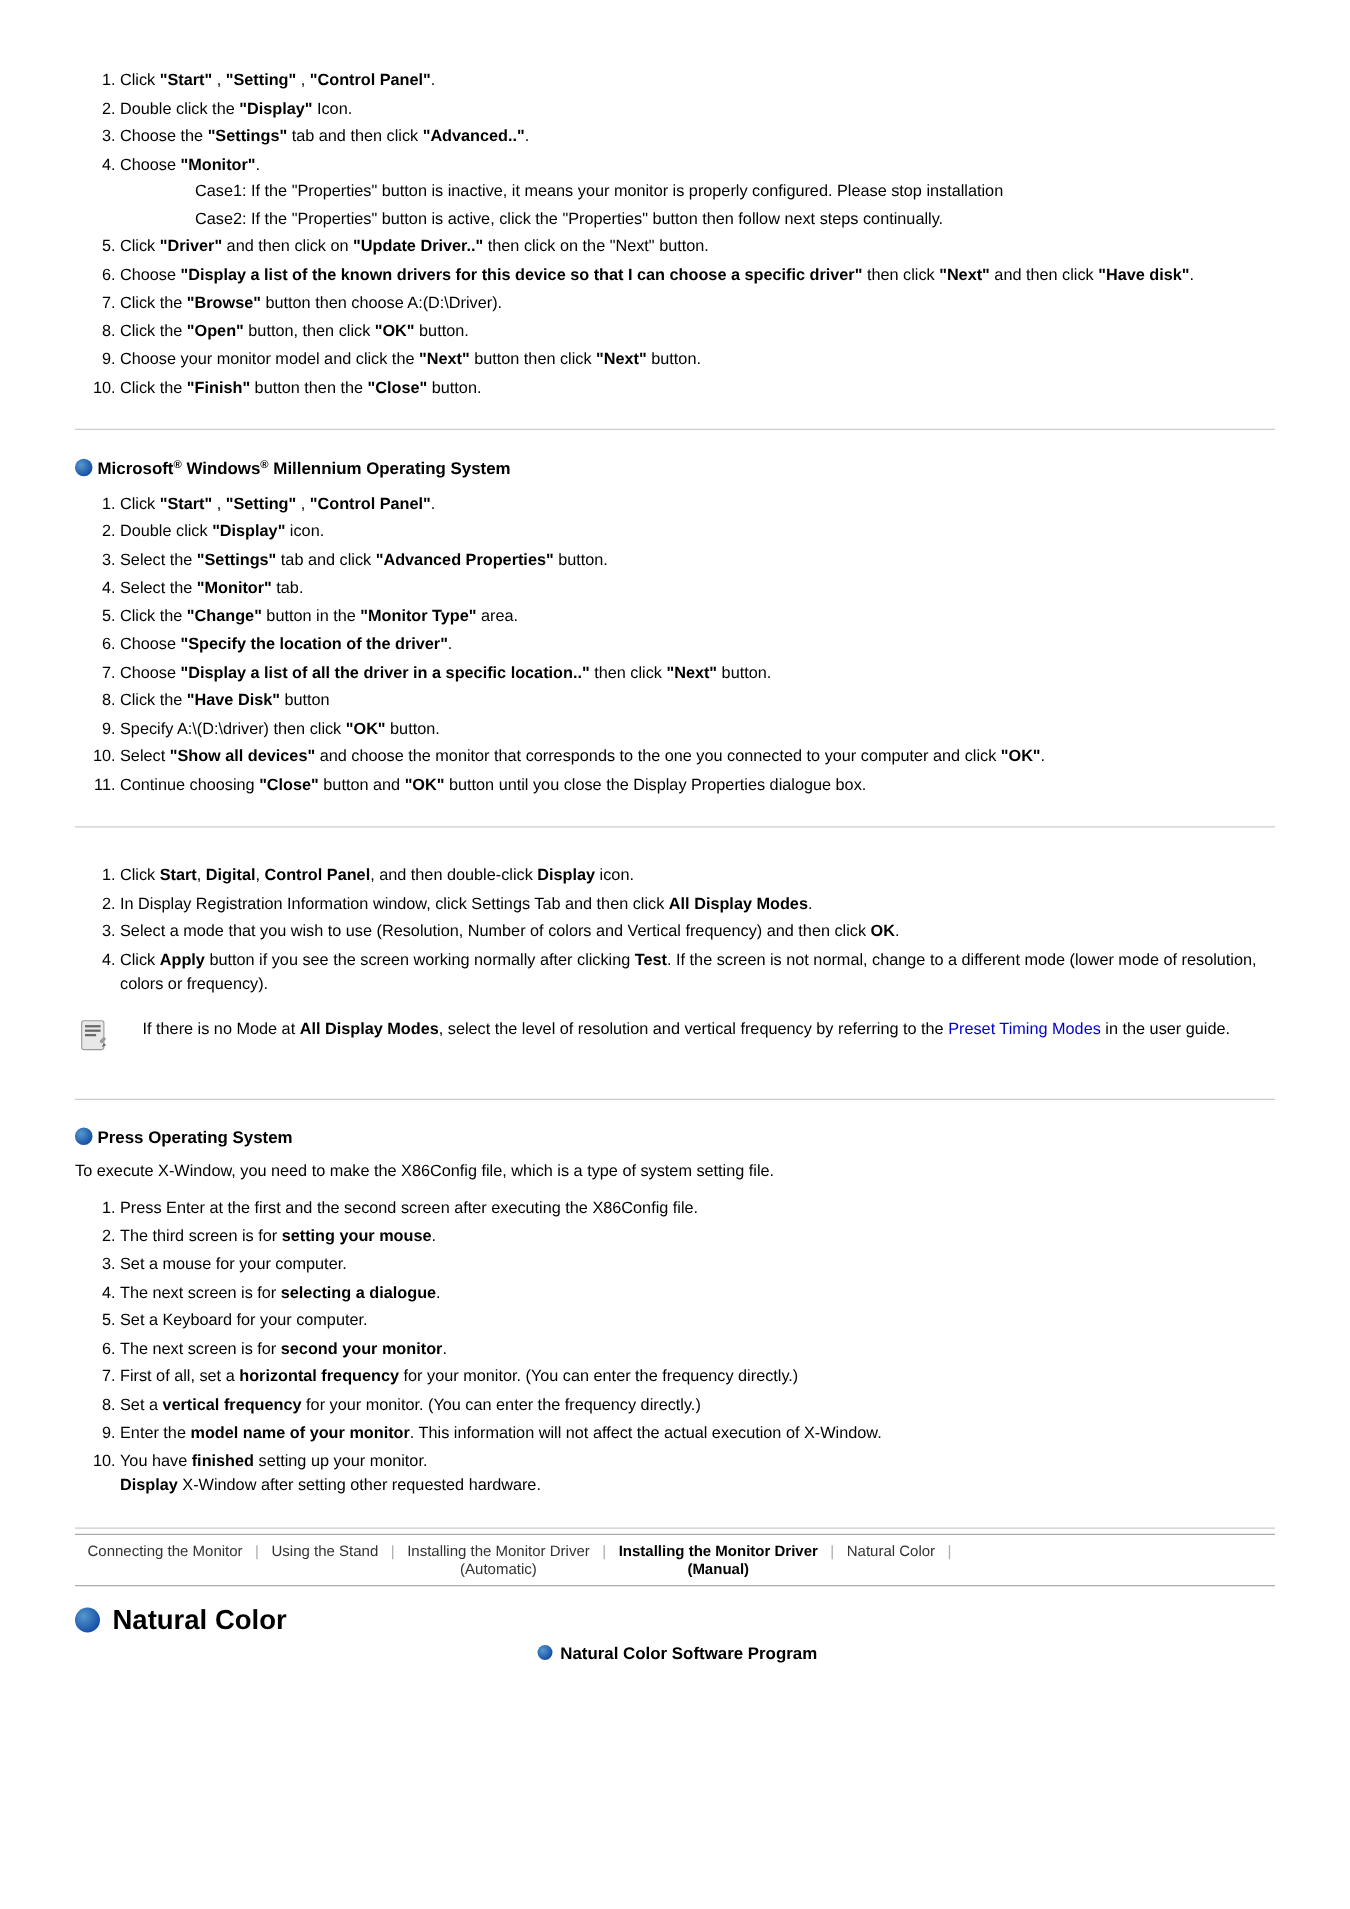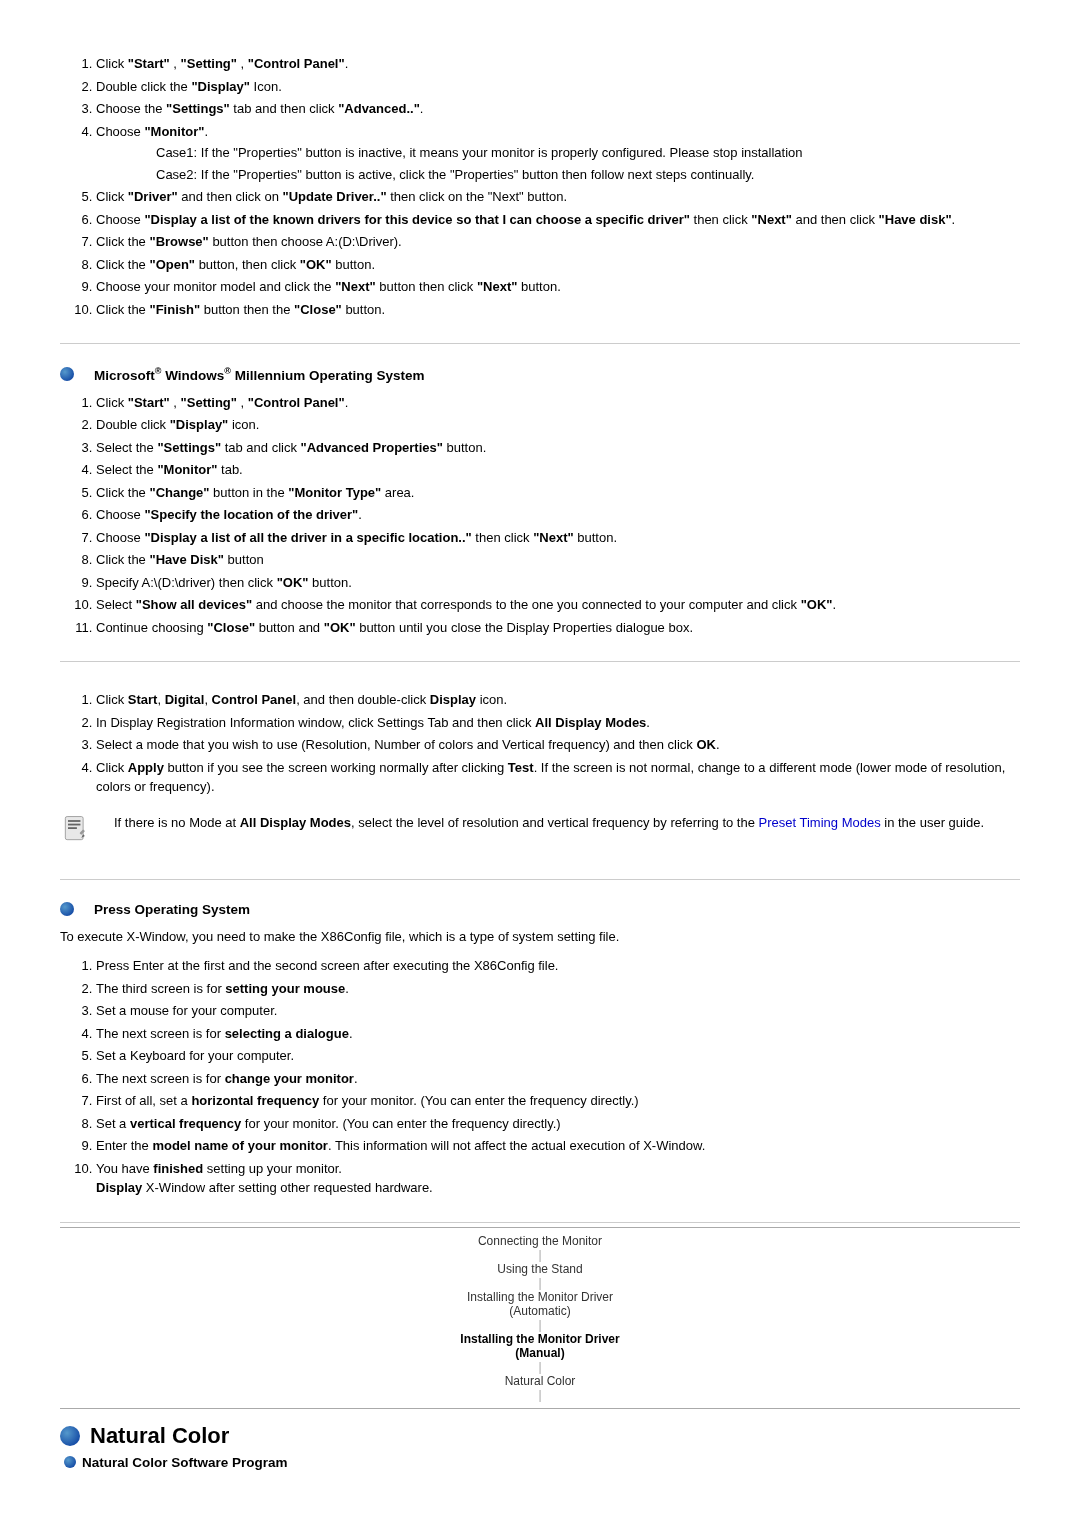--- a/index.html
+++ b/index.html
@@ -15,21 +15,21 @@
     .section {
       border-bottom: 1px solid #ccc;
       padding: 18px 0 18px 0;
       margin-bottom: 4px;
     }
     .section-title {
       font-size: 13.5px;
       font-weight: bold;
       display: flex;
       align-items: center;
-      gap: 20px;
+      gap: 4px;
       margin-bottom: 10px;
     }
     .bullet-blue {
       width: 14px;
       height: 14px;
       border-radius: 50%;
       background: radial-gradient(circle at 35% 35%, #5599cc, #003399);
       display: inline-block;
       flex-shrink: 0;
     }
@@ -71,25 +71,23 @@
     a { color: #0000cc; text-decoration: none; }
     .digital-sig-note {
       margin: 12px 0 12px 30px;
       line-height: 1.6;
     }
     .footer-nav {
       border-top: 1px solid #aaa;
       border-bottom: 1px solid #aaa;
       padding: 6px 0;
       display: flex;
-      align-items: center;
       font-size: 12px;
       color: #333;
       margin: 0 0 10px 0;
-      flex-direction: column;
     }
     .footer-nav .nav-item {
       padding: 0 10px;
       color: #333;
       cursor: pointer;
       white-space: nowrap;
     }
     .footer-nav .nav-item.active {
       font-weight: bold;
       color: #000;
@@ -109,20 +107,21 @@
       color: #000;
     }
     .natural-color-sub {
       display: flex;
       align-items: center;
       gap: 6px;
       margin-top: 6px;
       margin-left: 4px;
       font-size: 13.5px;
       font-weight: bold;
+      justify-content: center;
     }
     b { font-weight: bold; }
     .sup { font-size: 9px; vertical-align: super; }
   </style>
 </head>
 <body>
 
 <div class="section">
   <ol start="1">
     <li>Click <b>"Start"</b> , <b>"Setting"</b> , <b>"Control Panel"</b>.</li>
@@ -194,21 +193,21 @@
   </div>
   <p style="margin: 0 0 10px 0; line-height:1.5;">
     To execute X-Window, you need to make the X86Config file, which is a type of system setting file.
   </p>
   <ol>
     <li>Press Enter at the first and the second screen after executing the X86Config file.</li>
     <li>The third screen is for <b>setting your mouse</b>.</li>
     <li>Set a mouse for your computer.</li>
     <li>The next screen is for <b>selecting a dialogue</b>.</li>
     <li>Set a Keyboard for your computer.</li>
-    <li>The next screen is for <b>change your monitor</b>.</li>
+    <li>The next screen is for <b>second your monitor</b>.</li>
     <li>First of all, set a <b>horizontal frequency</b> for your monitor. (You can enter the frequency directly.)</li>
     <li>Set a <b>vertical frequency</b> for your monitor. (You can enter the frequency directly.)</li>
     <li>Enter the <b>model name of your monitor</b>. This information will not affect the actual execution of X-Window.</li>
     <li>You have <b>finished</b> setting up your monitor.<br>
       <b>Display</b> X-Window after setting other requested hardware.</li>
   </ol>
 </div>
 
 <div class="footer-nav">
   <span class="nav-item">Connecting the Monitor</span>

